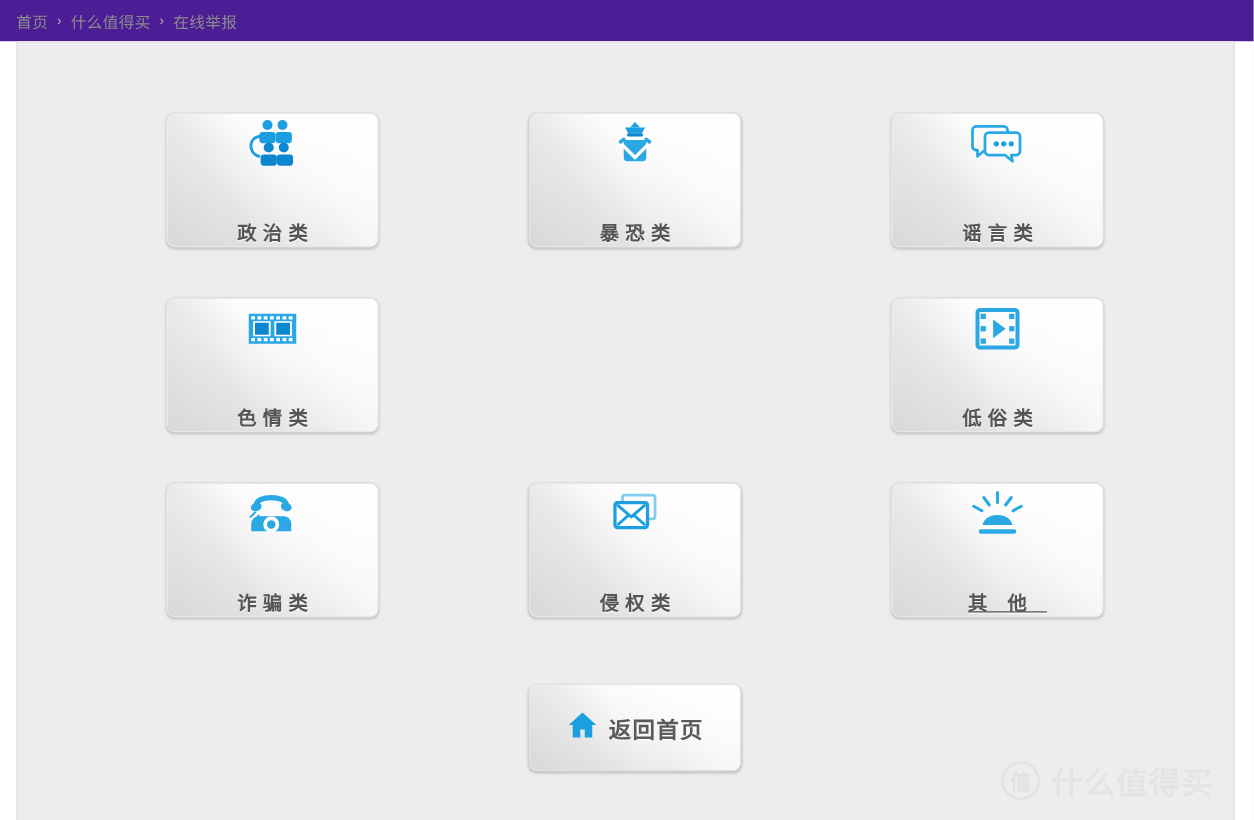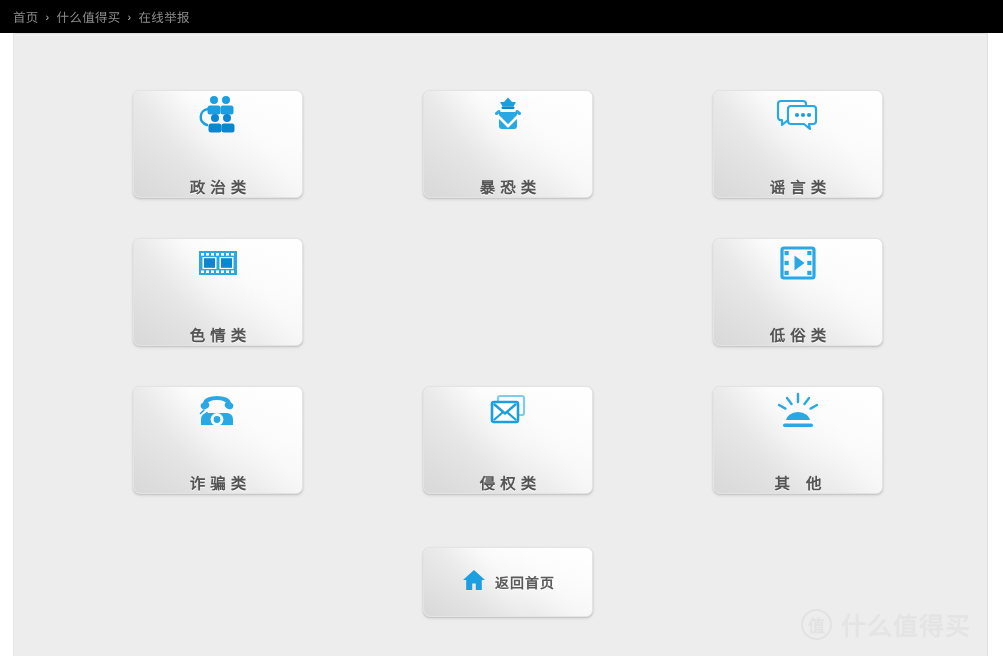--- a/index.html
+++ b/index.html
@@ -18,21 +18,21 @@
 
   
   .breadcrumb {
     height: 33px;
     display: flex;
     align-items: center;
     padding-left: 13px;
     font-size: 12.5px;
     color: #8c8c8c;
     letter-spacing: .3px;
-    background: #000000;
+    background: #4c1d95;
     box-sizing: border-box;
   }
   .crumb {
     color: #8c8c8c;
     text-decoration: none;
     white-space: nowrap;
   }
   .crumb-sep {
     margin: 0 7px;
     color: #b8b8b8;
@@ -129,20 +129,21 @@
     font-weight: bold;
     color: #555555;
     letter-spacing: 5px;
     text-indent: 5px;
     text-shadow: 0 1px 0 rgba(255,255,255,.9);
     white-space: nowrap;
   }
   .card-label.wide {
     letter-spacing: 16px;
     text-indent: 16px;
+    text-decoration: underline;
   }
 
   
   .home-row {
     position: absolute;
     left: 119px;
     top: 513px;
     width: 750px;
     display: flex;
     justify-content: center;
@@ -180,21 +181,21 @@
   .home-inner {
     position: relative;
     z-index: 2;
     height: 100%;
     display: flex;
     align-items: center;
     justify-content: center;
     gap: 8px;
   }
   .home-text {
-    font-size: 14px;
+    font-size: 18px;
     font-weight: bold;
     color: #5a5a5a;
     letter-spacing: 1px;
     text-shadow: 0 1px 0 rgba(255,255,255,.9);
   }
 
   
   .watermark {
     position: absolute;
     right: 16px;

